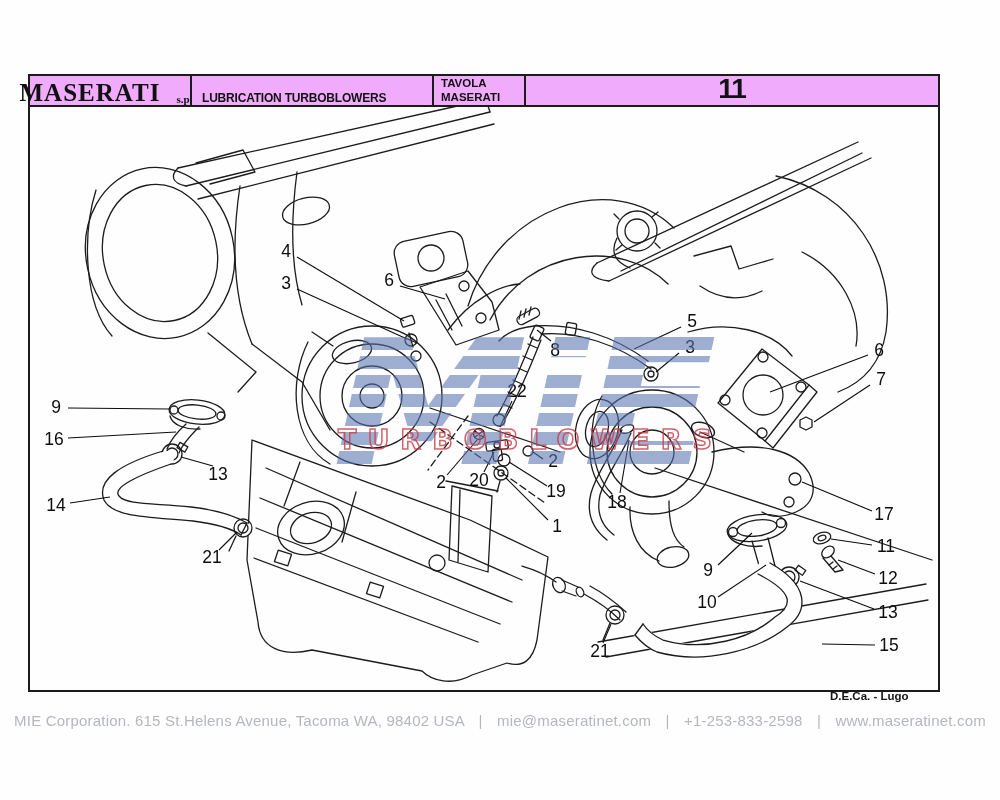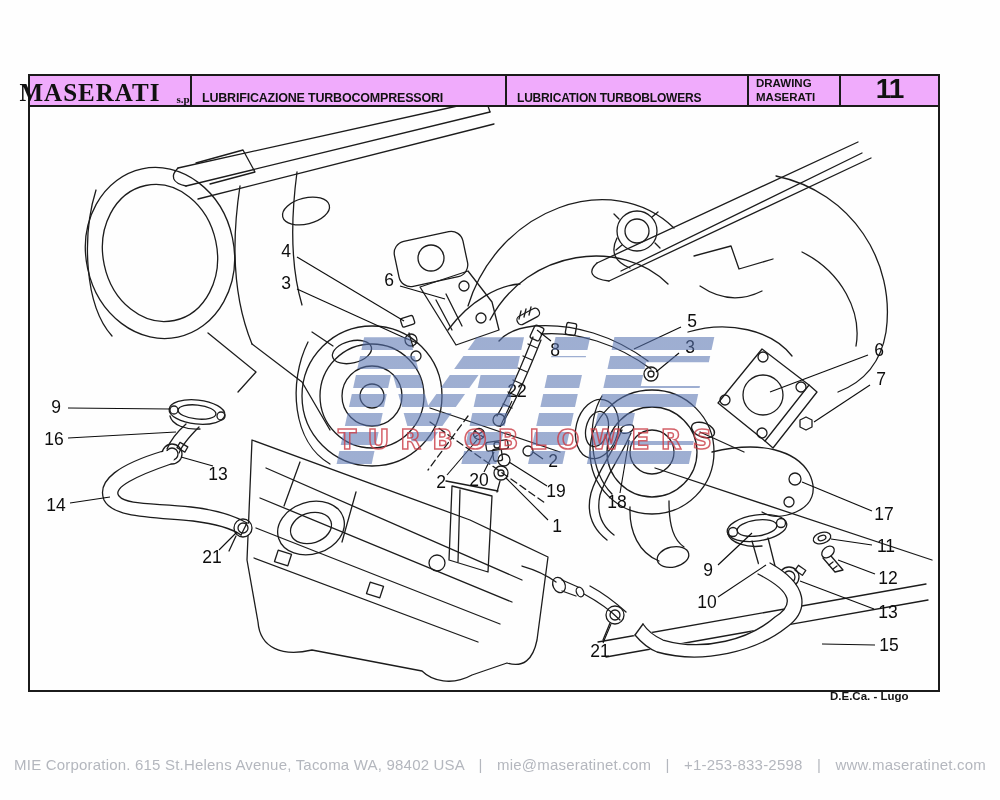--- a/index.html
+++ b/index.html
@@ -33,21 +33,21 @@
           font-size:176px;line-height:1;letter-spacing:-6px;transform:scaleX(1.12);transform-origin:left;
           background:repeating-linear-gradient(to bottom,rgba(88,116,177,.58) 0 13px,rgba(255,255,255,0) 13px 19px);
           -webkit-background-clip:text;background-clip:text;color:transparent;}
   .wm-corp{position:absolute;left:338px;top:424px;width:380px;
            font-family:"DejaVu Sans",sans-serif;font-weight:900;font-size:27px;letter-spacing:11px;
            color:transparent;-webkit-text-stroke:1.5px rgba(202,62,72,.82);}
   
   .credit{position:absolute;left:830px;top:690px;width:106px;text-align:left;z-index:2;
           font-weight:bold;font-size:11.5px;color:#151515;}
   .footer{position:absolute;left:0;top:712px;width:1000px;text-align:center;z-index:2;
-          font-size:15px;color:#b4b7be;letter-spacing:.2px;white-space:nowrap;margin-top:44px;}
+          font-size:15px;color:#b4b7be;letter-spacing:.2px;white-space:nowrap;}
   .footer .sep{margin:0 10px;color:#b4b7be;}
 </style>
 </head>
 <body>
 
 <div class="page">
 
   <svg class="diagram" id="diagram" viewBox="0 0 1000 800">
     <g class="art">
 
@@ -287,25 +287,24 @@
     <div class="wm-mie">MiE</div>
     <div class="wm-corp">TURBOBLOWERS</div>
   </div>
 
   <div class="sheet-frame">
     <div class="sheet-header">
       <div class="cell cell-brand">
         <span class="brand-word">MASERATI</span>
         <span class="brand-spa">s.p.a.</span>
       </div>
-      <div class="cell cell-title-it">LUBRIFICAZIONE TURBOCOMPRESSORI</div>
       <div class="cell cell-title-en">LUBRICATION TURBOBLOWERS</div>
       <div class="cell cell-tavola">
         <span>
-          <span class="two-lines">DRAWING</span>
+          <span class="two-lines">TAVOLA</span>
           <span class="two-lines">MASERATI</span>
         </span>
       </div>
       <div class="cell cell-num">11</div>
     </div>
   </div>
 
   <div class="credit">D.E.Ca. - Lugo</div>
 
   <div class="footer">

